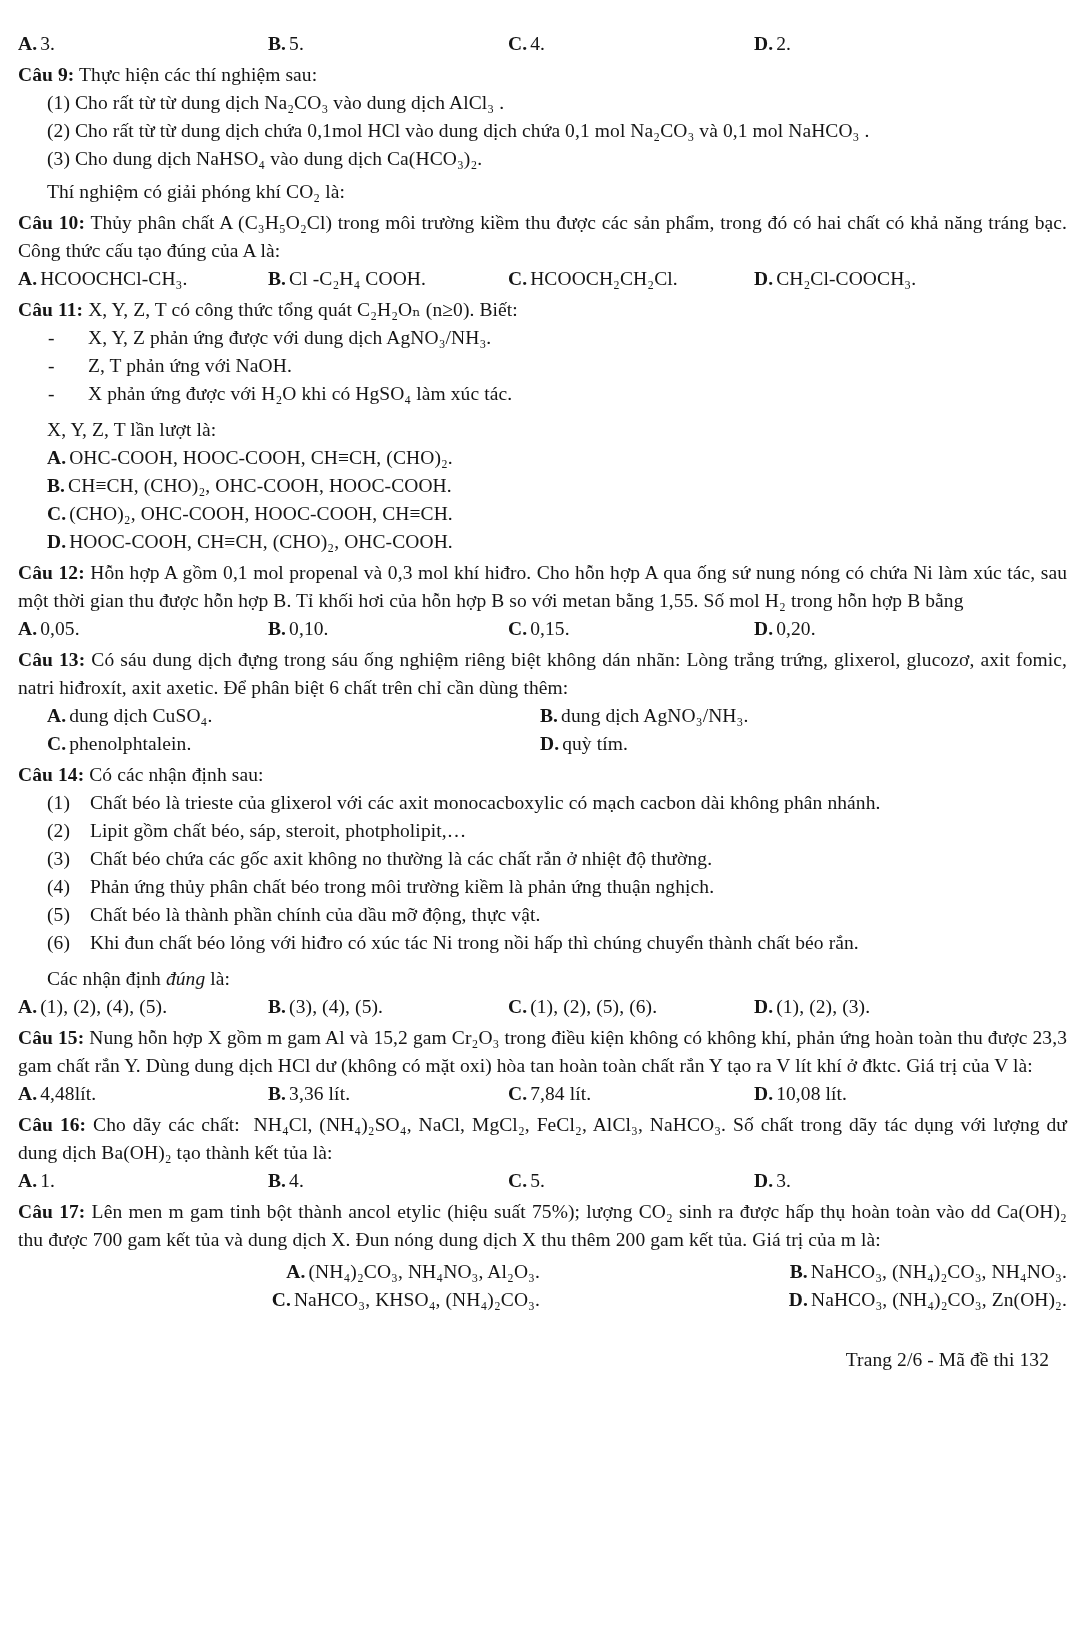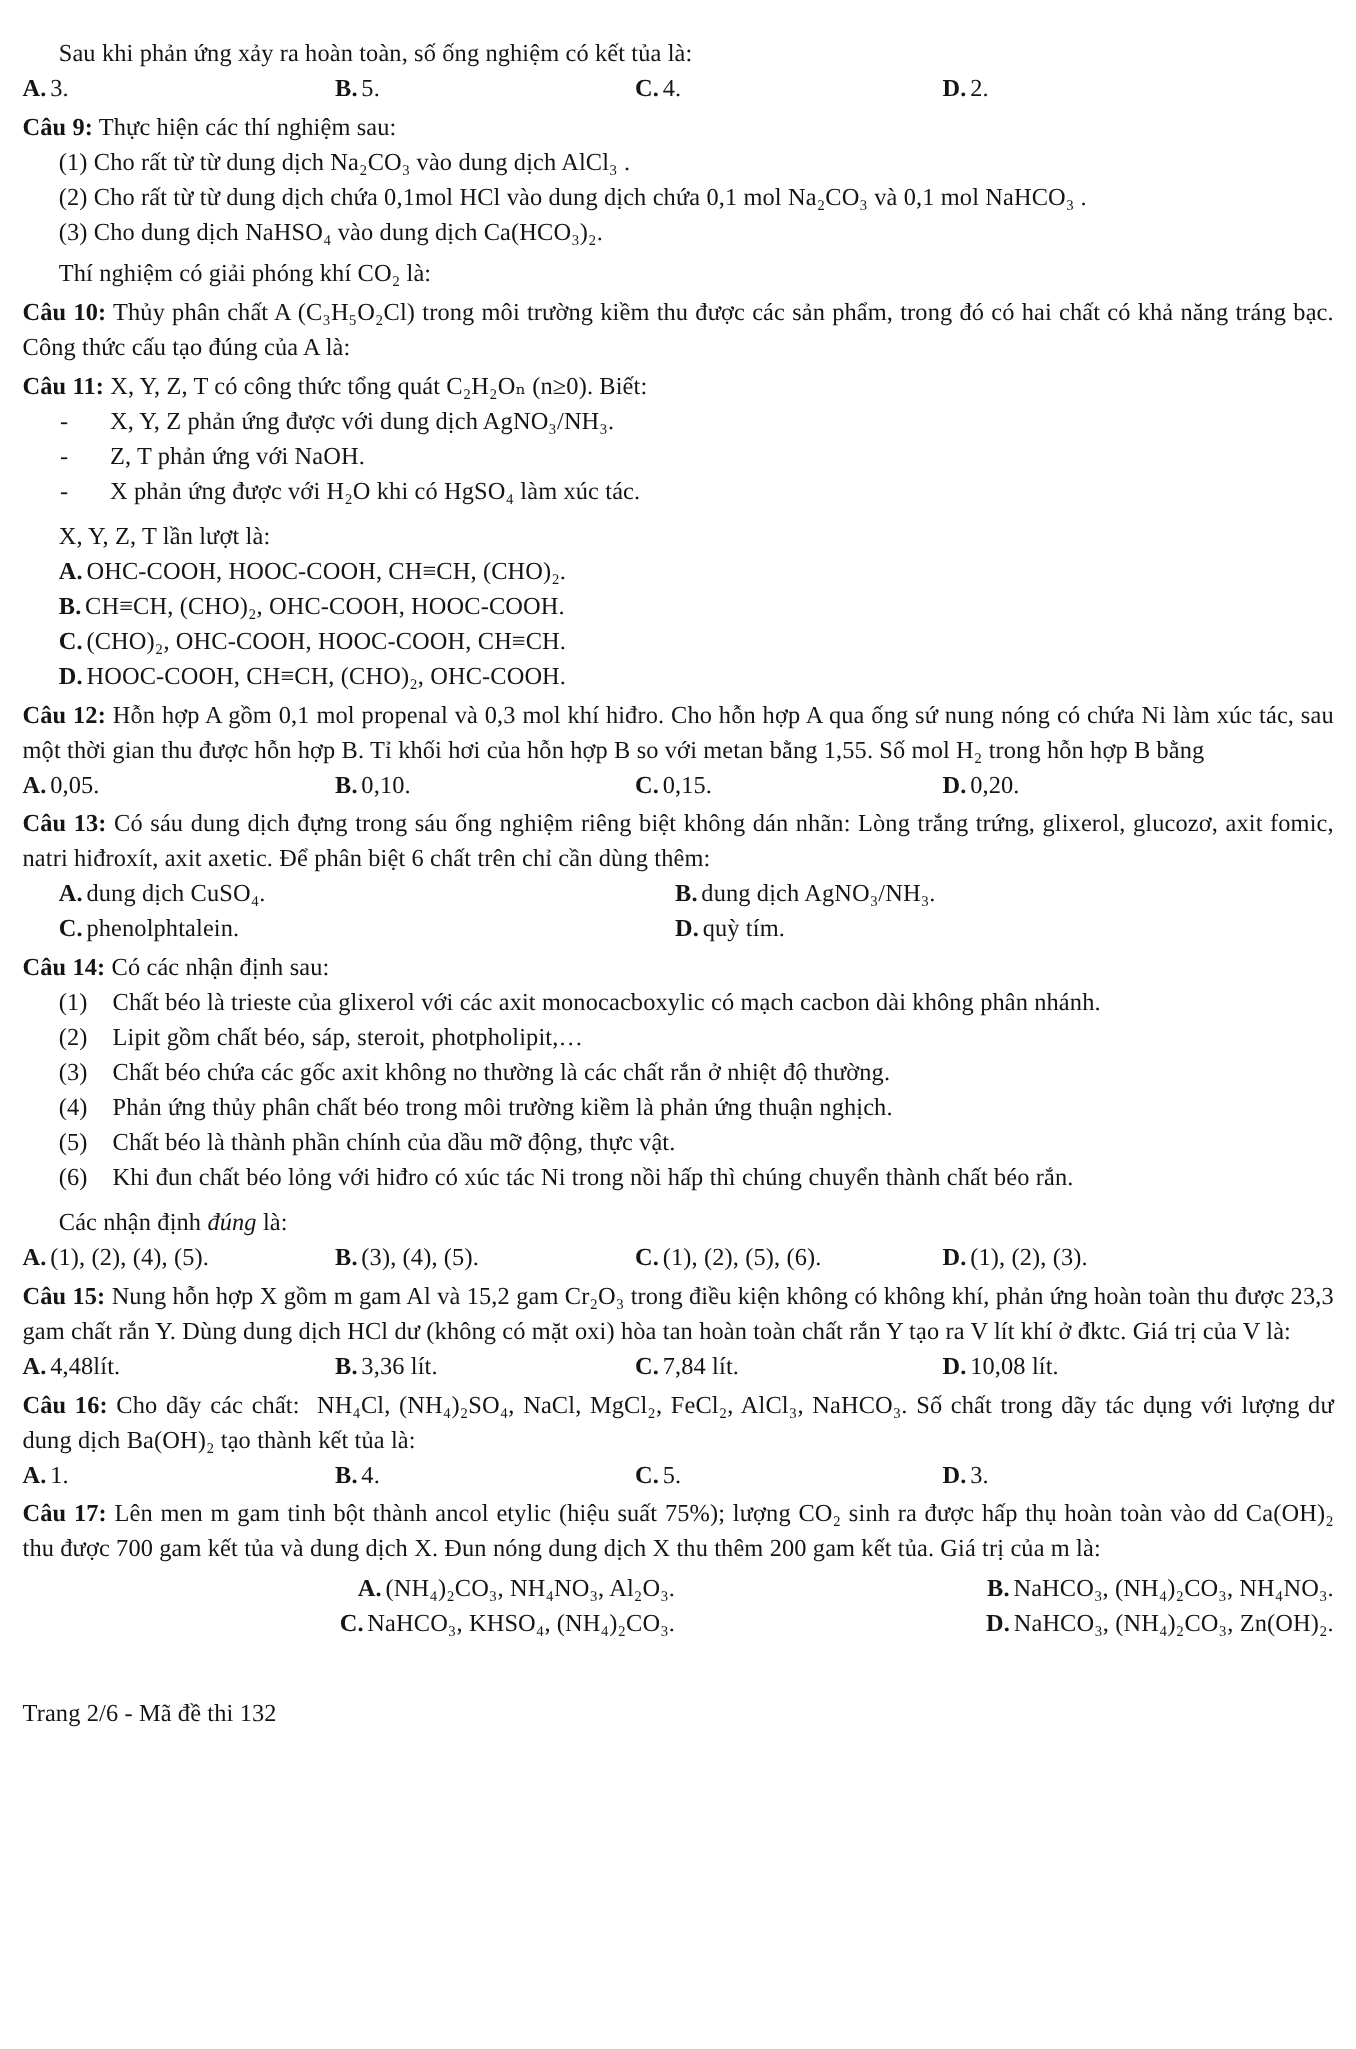--- a/index.html
+++ b/index.html
@@ -23,45 +23,50 @@
   .opts4{display:grid;grid-template-columns:250px 240px 246px 1fr;}
   .opts2{display:grid;grid-template-columns:493px 1fr;margin-left:29px;}
   .opt b{margin-right:3px;}
   .optline{margin-left:29px;}
   .optline b{margin-right:3px;}
   .dash-item{display:flex;margin-left:30px;}
   .dash-item .dash{width:40px;flex:none;}
   .num-item{display:flex;margin-left:29px;}
   .num-item .num{width:43px;flex:none;}
   .bi{font-weight:400;font-style:italic;}
-  .footer{margin-top:44px;padding-right:18px;}
+  .footer{margin-top:32px;text-align:right;padding-right:18px;}
 </style>
 </head>
 <body>
 
 <div>
-  <p class="indent">Sau khi phản ứng xảy ra hoàn toàn, số ống nghiệm có kết tủa là:</p>
   <div class="opts4">
     <div class="opt"><b>A.</b><span>3.</span></div>
     <div class="opt"><b>B.</b><span>5.</span></div>
     <div class="opt"><b>C.</b><span>4.</span></div>
     <div class="opt"><b>D.</b><span>2.</span></div>
   </div>
 </div>
 
 <div class="q">
   <p class="stem"><b>Câu 9:</b><span> Thực hiện các thí nghiệm sau:</span></p>
   <p class="indent">(1) Cho rất từ từ dung dịch Na₂CO₃ vào dung dịch AlCl₃ .</p>
   <p class="indent">(2) Cho rất từ từ dung dịch chứa 0,1mol HCl vào dung dịch chứa 0,1 mol Na₂CO₃ và 0,1 mol NaHCO₃ .</p>
   <p class="indent">(3) Cho dung dịch NaHSO₄ vào dung dịch Ca(HCO₃)₂.</p>
   <p class="lead">Thí nghiệm có giải phóng khí CO₂ là:</p>
 </div>
 
 <div class="q">
   <p class="stem"><b>Câu 10:</b><span> Thủy phân chất A (C₃H₅O₂Cl) trong môi trường kiềm thu được các sản phẩm, trong đó có hai chất có khả năng tráng bạc. Công thức cấu tạo đúng của A là:</span></p>
+  <div class="opts4">
+    <div class="opt"><b>A.</b><span>HCOOCHCl-CH₃.</span></div>
+    <div class="opt"><b>B.</b><span>Cl -C₂H₄ COOH.</span></div>
+    <div class="opt"><b>C.</b><span>HCOOCH₂CH₂Cl.</span></div>
+    <div class="opt"><b>D.</b><span>CH₂Cl-COOCH₃.</span></div>
+  </div>
 </div>
 
 <div class="q">
   <p class="stem"><b>Câu 11:</b><span> X, Y, Z, T có công thức tổng quát C₂H₂Oₙ (n≥0). Biết:</span></p>
   <div class="dash-item">
       <span class="dash">-</span>
       <span>X, Y, Z phản ứng được với dung dịch AgNO₃/NH₃.</span>
     </div>
   <div class="dash-item">
       <span class="dash">-</span>

